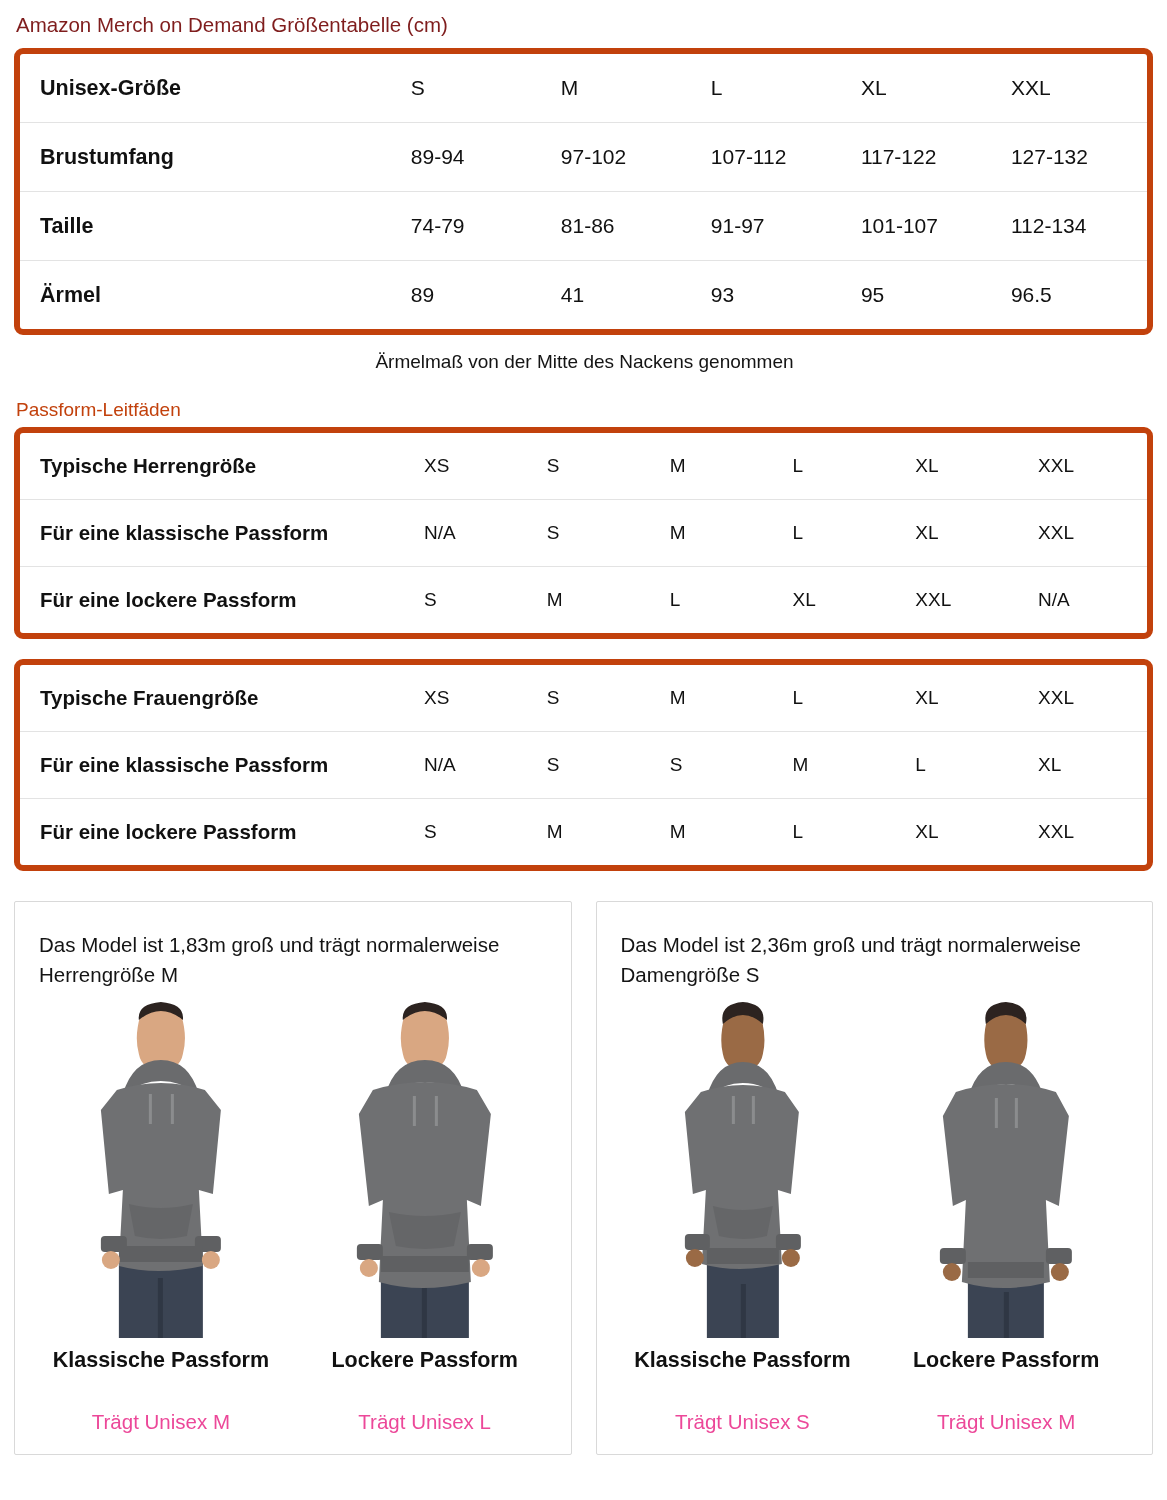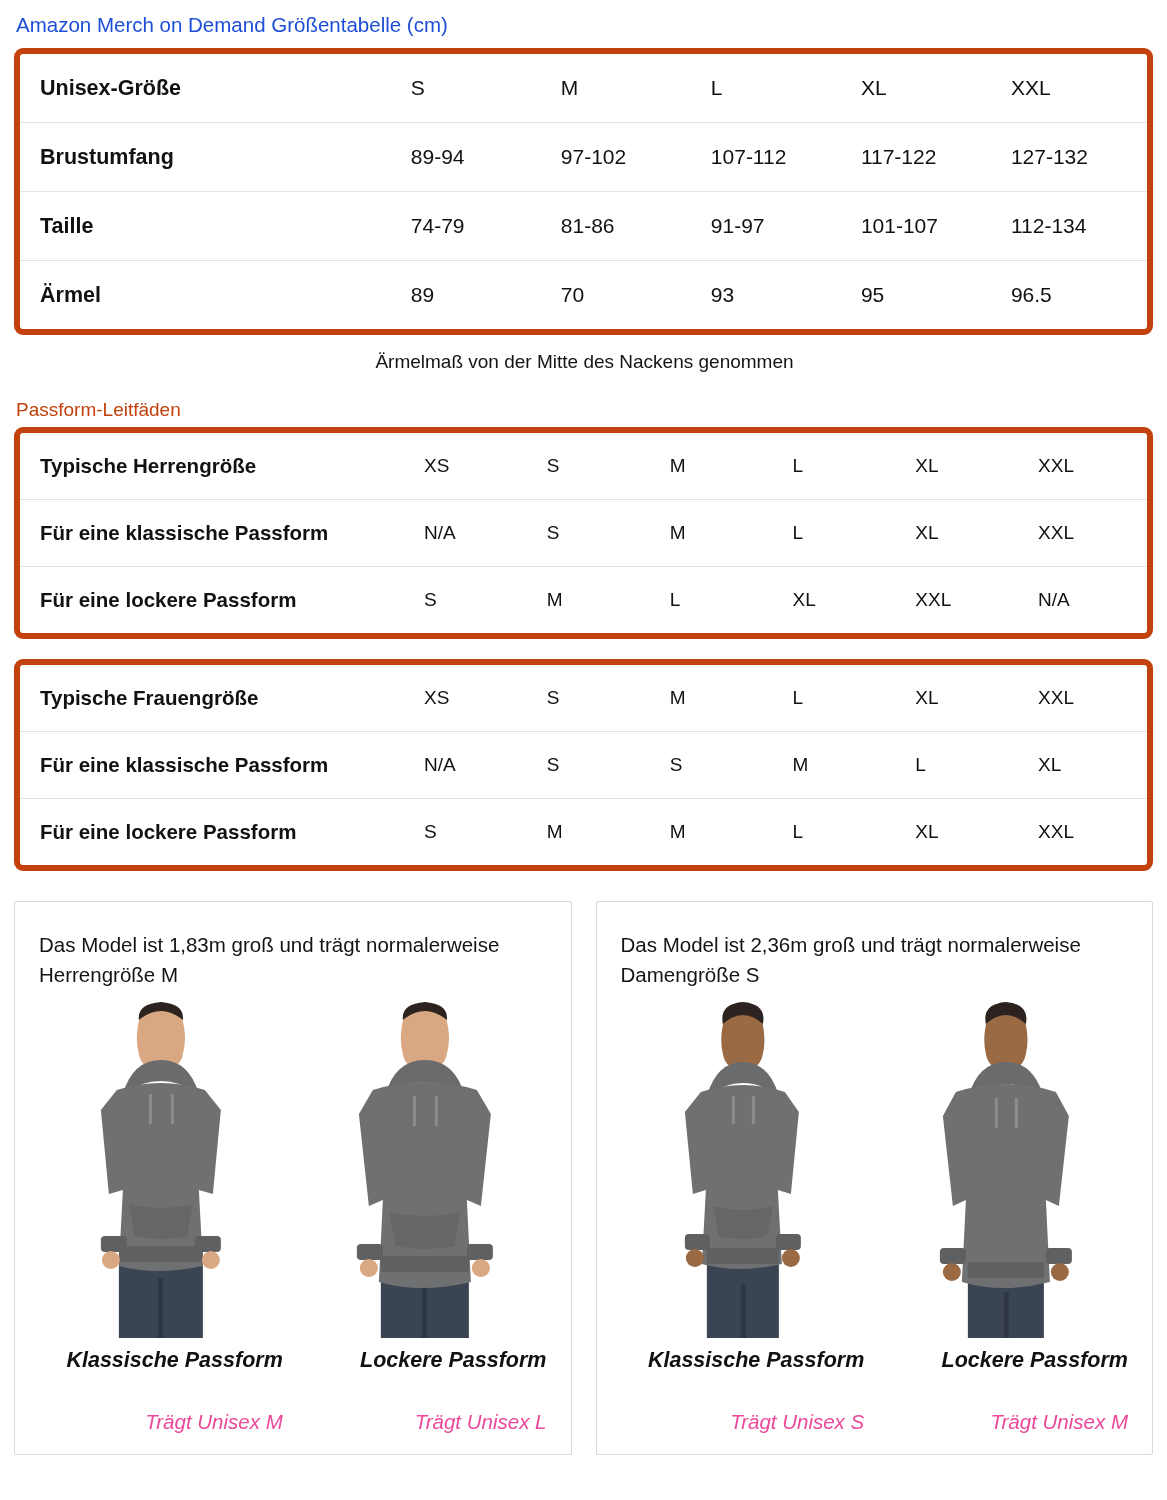--- a/index.html
+++ b/index.html
@@ -17,21 +17,21 @@
   }
   .page {
     width: 1167px;
     box-sizing: border-box;
     padding: 8px 14px 10px 14px;
   }
 
   .doc-title {
     font-size: 20.5px;
     line-height: 26px;
-    color: #1d4ed8;
+    color: #7f1d1d;
     margin: 4px 0 10px 2px;
     font-weight: 400;
   }
 
   .note {
     font-size: 19px;
     line-height: 26px;
     color: #141414;
     margin: 14px 0 14px 2px;
     font-weight: 400;
@@ -108,22 +108,21 @@
     font-weight: 400;
   }
   .figs {
     display: flex;
     gap: 20px;
   }
   .fig {
     flex: 1 1 0;
     display: flex;
     flex-direction: column;
-    align-items: flex-end;
-    font-style: italic;
+    align-items: center;
   }
   .fig-img {
     width: 100%;
     height: 340px;
     position: relative;
     overflow: hidden;
   }
   .fig-title {
     font-weight: 700;
     font-size: 21.5px;
@@ -179,21 +178,21 @@
         <td class="hdr">Taille</td>
         <td>74-79</td>
         <td>81-86</td>
         <td>91-97</td>
         <td>101-107</td>
         <td>112-134</td>
       </tr>
       <tr>
         <td class="hdr">Ärmel</td>
         <td>89</td>
-        <td>70</td>
+        <td>41</td>
         <td>93</td>
         <td>95</td>
         <td>96.5</td>
       </tr>
     </tbody>
   </table>
 
   <div class="note">Ärmelmaß von der Mitte des Nackens genommen</div>
 
   <div class="section-label">Passform-Leitfäden</div>

